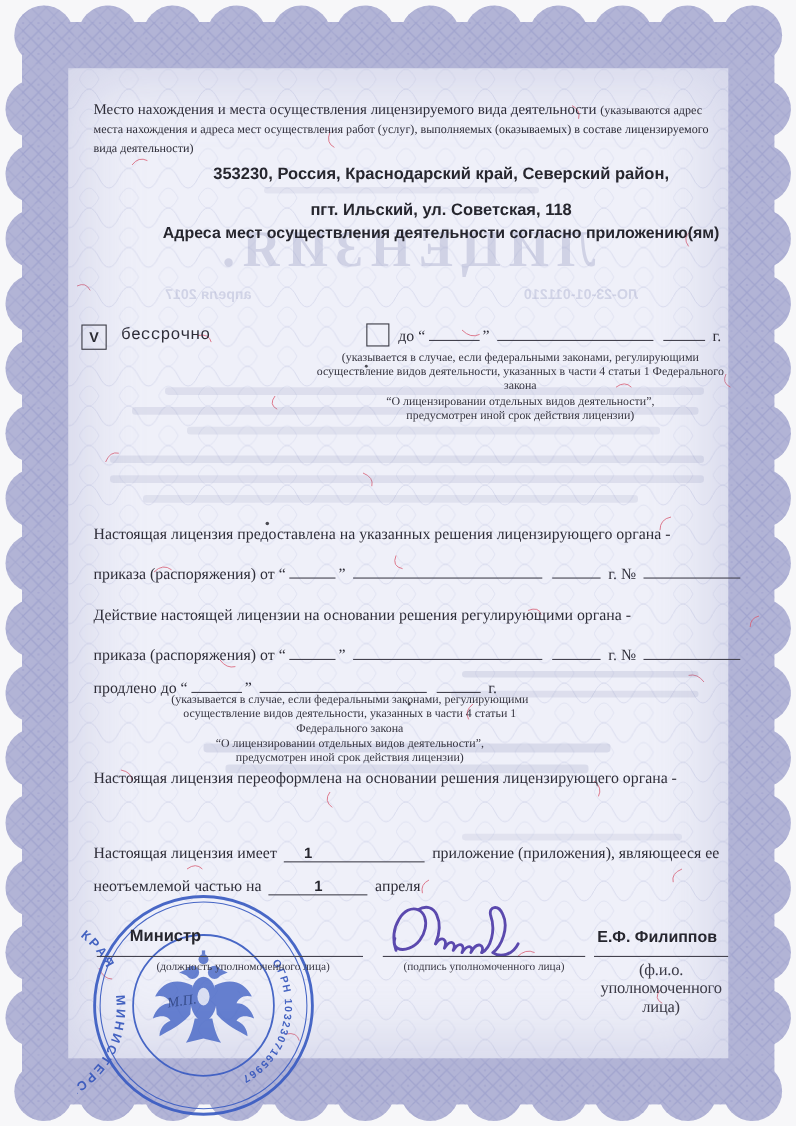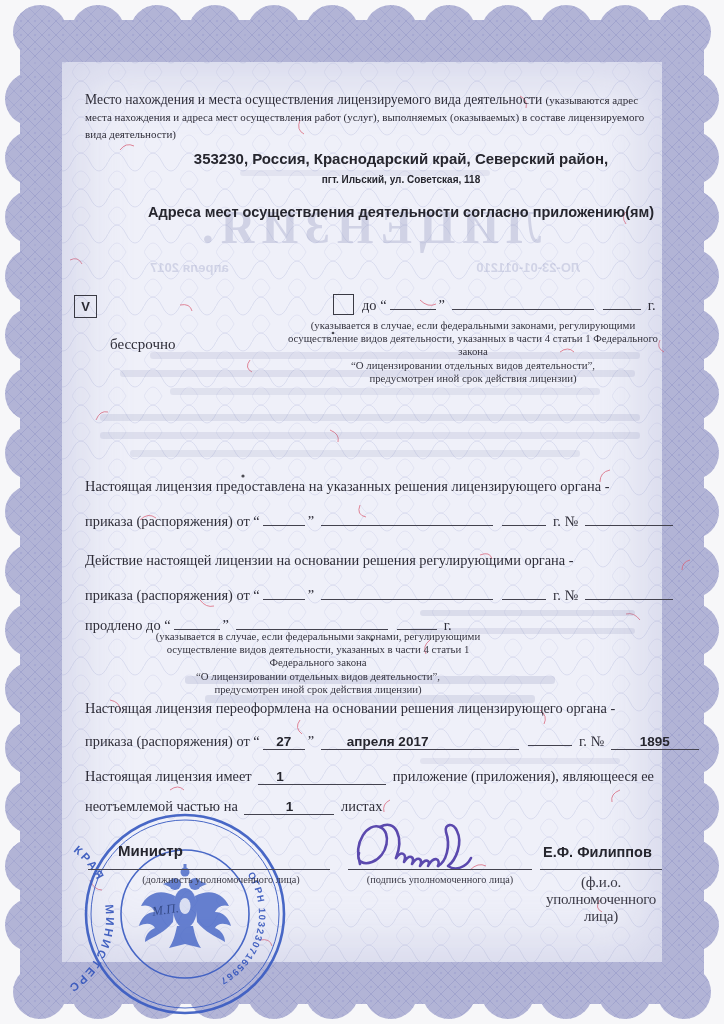--- a/index.html
+++ b/index.html
@@ -2,21 +2,21 @@
 <html><head>
 <meta charset="utf-8">
 <style>
   html,body{margin:0;padding:0;background:#fbfbfb;}
   .page{position:relative;width:724px;height:1024px;background:#f6f6f8;overflow:hidden;
         font-family:"Liberation Serif",serif;color:#2e2d38;}
   .abs{position:absolute;}
   .art{position:absolute;left:0;top:0;}
   .inner-shade{position:absolute;left:62px;top:62px;width:600px;height:900px;
                box-shadow:inset 0 0 55px 14px rgba(148,153,200,.30);pointer-events:none;}
-  .ser{font-family:Liberation Serif, serif;margin-top:40px;}
+  .ser{font-family:Liberation Mono, monospace;}
   .sans-b{font-family:"Liberation Sans",sans-serif;font-weight:bold;color:#26262e;}
   .para{font-size:13.6px;line-height:1.24;}
   .para .small{font-size:11px;}
   .centered{text-align:center;padding-left:39px;}
   .row{white-space:nowrap;font-size:14.4px;}
   .row span{vertical-align:baseline;}
   .ul{display:inline-block;border-bottom:1.3px solid #43424e;height:15px;margin:0 3px;}
   .ul.filled{text-align:center;font-family:"Liberation Sans",sans-serif;font-weight:bold;
              font-size:13.5px;color:#26262e;}
   .note{font-size:10.8px;line-height:1.22;text-align:center;color:#35343f;}
@@ -173,21 +173,21 @@
     <i class="ghostbar" style="left:185px;top:676px;width:370px;height:8px;opacity:.18;"></i>
     <i class="ghostbar" style="left:205px;top:695px;width:330px;height:8px;opacity:.16;"></i>
     <i class="ghostbar" style="left:420px;top:758px;width:200px;height:6px;opacity:.11;"></i>
   </div>
 
   <div class="abs para" style="left:85px;top:92px;width:572px;">
     <span>Место нахождения и места осуществления лицензируемого вида деятельности </span><span class="small">(указываются адрес места нахождения и адреса мест осуществления работ (услуг), выполняемых (оказываемых) в составе лицензируемого вида деятельности)</span>
   </div>
 
   <div class="abs sans-b centered" style="left:62px;top:150px;width:600px;font-size:15px;">353230, Россия, Краснодарский край, Северский район,</div>
-  <div class="abs sans-b centered" style="left:62px;top:174px;width:600px;font-size:10px;">пгт. Ильский, ул. Советская, 118</div>
+  <div class="abs sans-b centered" style="left:62px;top:182px;width:600px;font-size:15px;">пгт. Ильский, ул. Советская, 118</div>
   <div class="abs sans-b centered" style="left:62px;top:204px;width:600px;font-size:14.5px;">Адреса мест осуществления деятельности согласно приложению(ям)</div>
 
   <div class="cbx" style="left:74px;top:295px;width:21px;height:21px;">
     <span>V</span>
   </div>
   <div class="abs ser" style="left:110px;top:296px;font-size:15px;">бессрочно</div>
   <div class="cbx" style="left:333px;top:294px;width:19px;height:19px;"></div>
   <div class="abs row" style="left:362px;top:294px;">
     <span>до</span>
     <span>“</span><span class="ul" style="width:46px"></span><span>”</span>
@@ -229,38 +229,30 @@
     <span>г.</span>
   </div>
   <div class="abs note" style="left:134px;top:630px;width:368px;">
     <div>(указывается в случае, если федеральными законами, регулирующими</div>
     <div>осуществление видов деятельности, указанных в части 4 статьи 1 Федерального закона</div>
     <div>“О лицензировании отдельных видов деятельности”,</div>
     <div>предусмотрен иной срок действия лицензии)</div>
   </div>
 
   <div class="abs row" style="left:85px;top:700px;">Настоящая лицензия переоформлена на основании решения лицензирующего органа -</div>
-  <div class="abs row" style="left:85px;top:730px;">
-    <span>приказа (распоряжения) от</span>
-    <span>“</span><span class="ul filled" style="width:42px">27</span><span>”</span>
-    <span class="ul filled" style="width:172px;text-align:left;padding-left:26px;">апреля 2017</span>
-    <span class="ul" style="width:44px"></span>
-    <span>г. №</span>
-    <span class="ul filled" style="width:88px">1895</span>
-  </div>
 
   <div class="abs row" style="left:85px;top:768px;">
     <span>Настоящая лицензия имеет</span>
     <span class="ul filled" style="width:110px;text-align:left;padding-left:18px;">1</span>
     <span>приложение (приложения), являющееся ее</span>
   </div>
   <div class="abs row" style="left:85px;top:798px;">
     <span>неотъемлемой частью на</span>
     <span class="ul filled" style="width:90px">1</span>
-    <span>листах</span>
+    <span>апреля</span>
   </div>
 
   <svg class="abs" style="left:70px;top:810px;opacity:.92;" width="230" height="210" viewBox="0 0 230 210">
     <g fill="none" stroke="#3a5cc2">
       <circle cx="115" cy="104" r="99" stroke-width="2.6"></circle>
       <circle cx="115" cy="104" r="94" stroke-width="1"></circle>
       <circle cx="115" cy="104" r="64" stroke-width="1.6"></circle>
     </g>
     <defs>
       <path id="ringP" d="M34.2,89.8 a82,82 0 1,1 -0.2,-0.9"></path>

